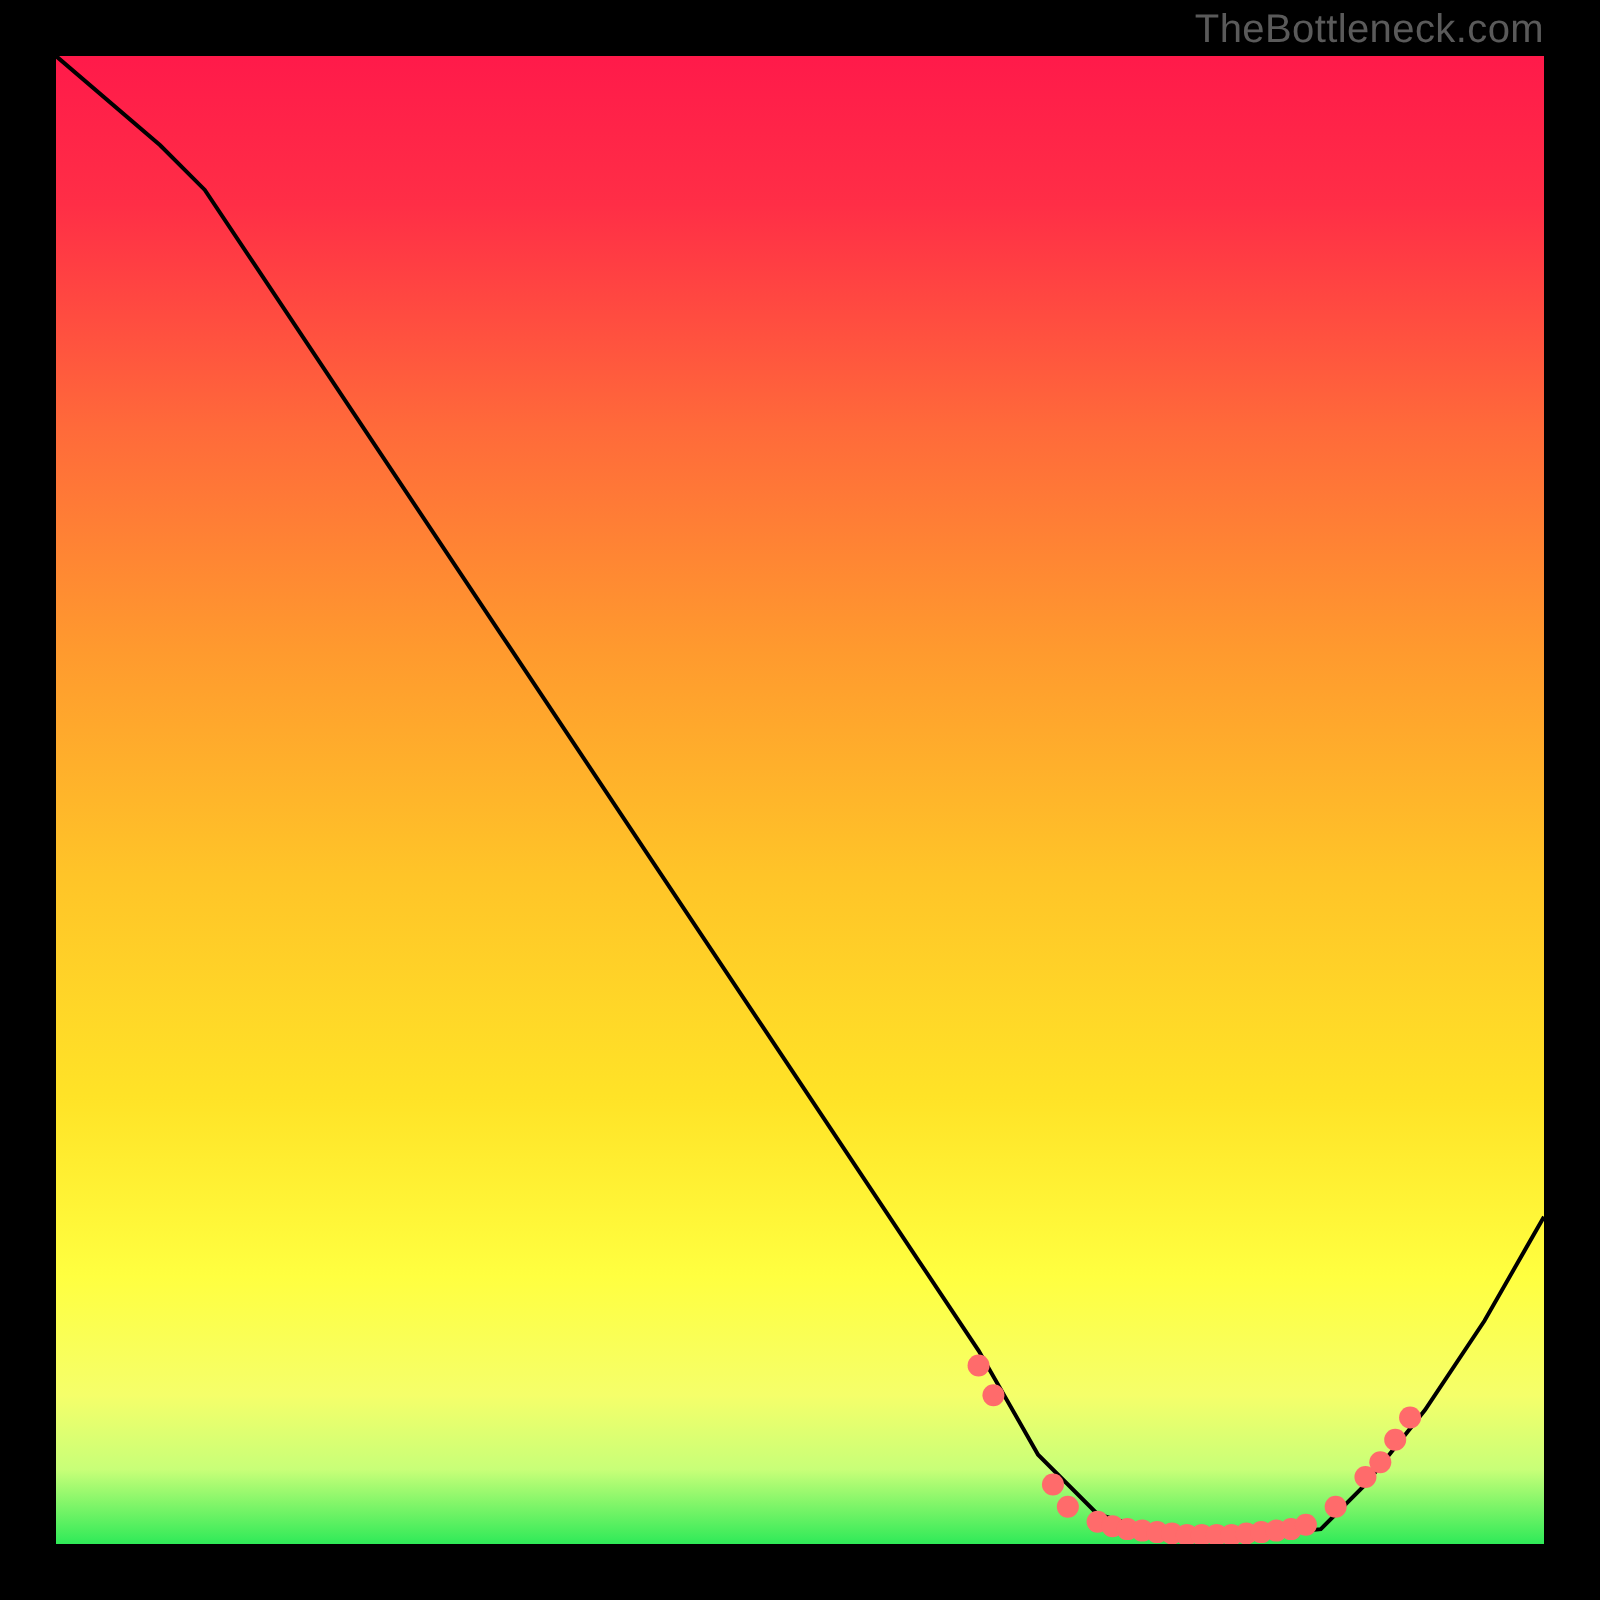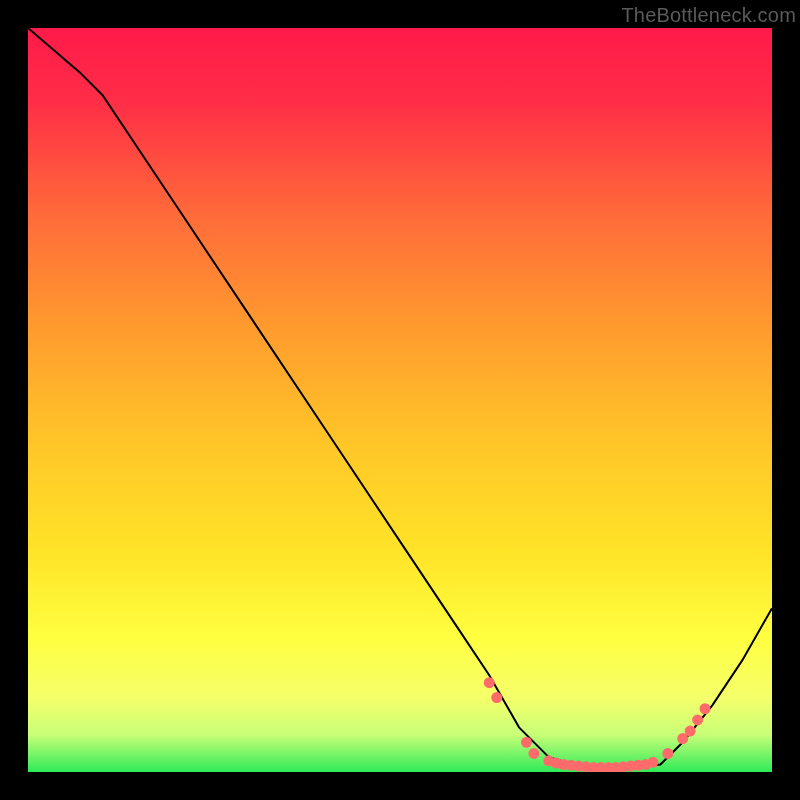--- a/index.html
+++ b/index.html
@@ -13,21 +13,21 @@
   }
   .wrap {
     position: relative;
     width: 800px;
     height: 800px;
     background: #000;
   }
   .watermark {
     position: absolute;
     top: 4px;
-    right: 4px;
+    right: 28px;
     color: #5a5a5a;
     font-size: 20px;
     font-weight: 500;
     letter-spacing: 0.2px;
     z-index: 5;
   }
   .plot {
     position: absolute;
     left: 28px;
     top: 28px;

